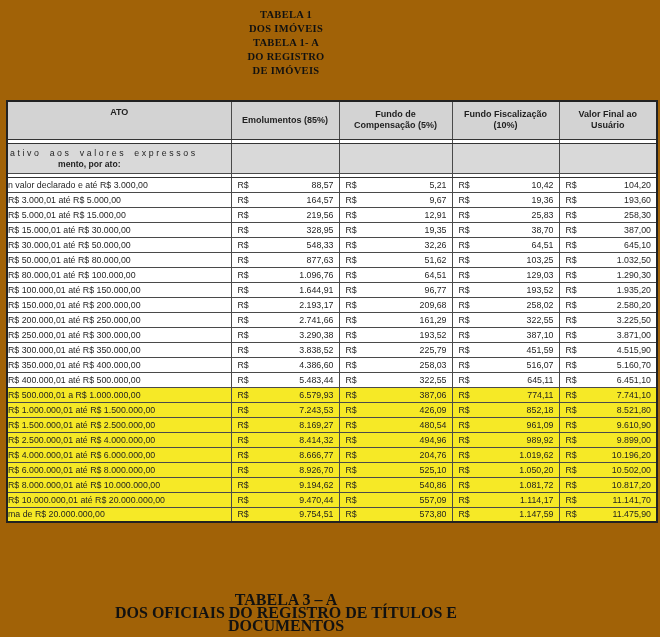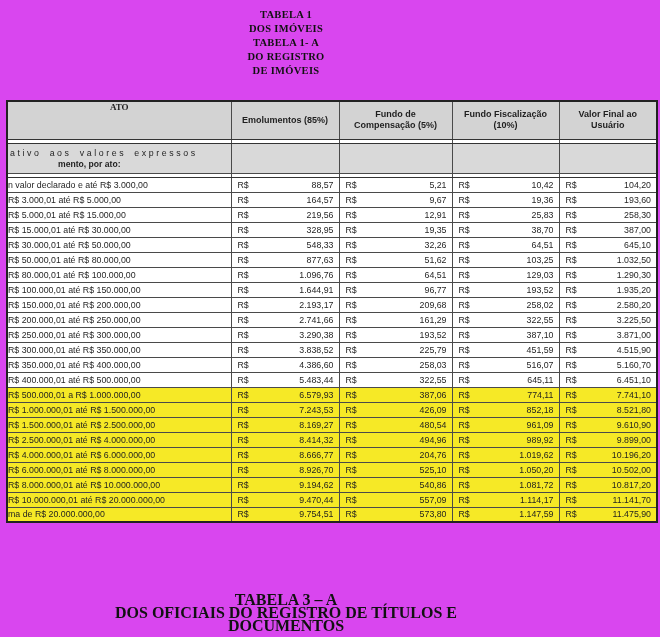--- a/index.html
+++ b/index.html
@@ -4,21 +4,21 @@
 <style>
   :root{
     --hl:#f6e926;
     --hdr:#d3d3d3;
     --border:#4a4a4a;
     --ink:#1f1f1f;
   }
   *{margin:0;padding:0;box-sizing:border-box;}
   html,body{width:660px;height:637px;background:#ffffff;overflow:hidden;
     font-family:"Liberation Sans",sans-serif;color:var(--ink);}
-  .page{position:relative;width:660px;height:637px;background:#d946ef;}
+  .page{position:relative;width:660px;height:637px;background:#a16207;}
 
   .title-block{position:absolute;left:0;width:572px;text-align:center;
     font-family:"Liberation Serif",serif;font-weight:bold;color:#111;
     white-space:pre-line;}
   .title-top{top:8px;font-size:10.5px;line-height:14px;letter-spacing:.3px;}
   .title-b1{top:553px;font-size:10.5px;line-height:13px;}
   .title-b2{top:593px;font-size:16px;line-height:13px;}
 
   table.fee{position:absolute;left:6px;top:100px;width:650px;
     border-collapse:collapse;table-layout:fixed;}
@@ -27,21 +27,21 @@
   table.fee col.c-fc{width:113px;}
   table.fee col.c-ff{width:107px;}
   table.fee col.c-vf{width:98px;}
 
   table.fee th,table.fee td{border:1px solid var(--border);}
   table.fee{border:2px solid #222;}
 
   tr.head th{background:var(--hdr);font-size:9px;font-weight:bold;
     text-align:center;vertical-align:middle;height:38px;line-height:11px;
     white-space:pre-line;border-bottom:1px solid #333;}
-  tr.head th.ato-h{vertical-align:top;font-family:Liberation Serif, serif;}
+  tr.head th.ato-h{vertical-align:top;padding-top:5px;}
 
   tr.gap td{height:4px;background:#fff;border-top:1px solid #333;
     border-bottom:1px solid #333;}
 
   tr.sub td{background:#d9d9d9;height:30px;vertical-align:middle;}
   tr.sub td.sub-ato{padding:2px 2px 2px 2px;}
   .sub-line1{font-size:8.8px;font-weight:normal;letter-spacing:2.6px;
     word-spacing:3px;white-space:nowrap;line-height:12px;}
   .sub-line2{font-size:8.6px;font-weight:bold;line-height:11px;margin-left:48px;}
 

